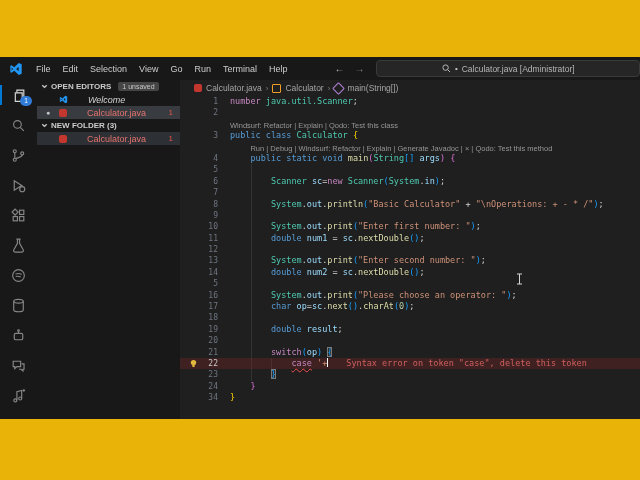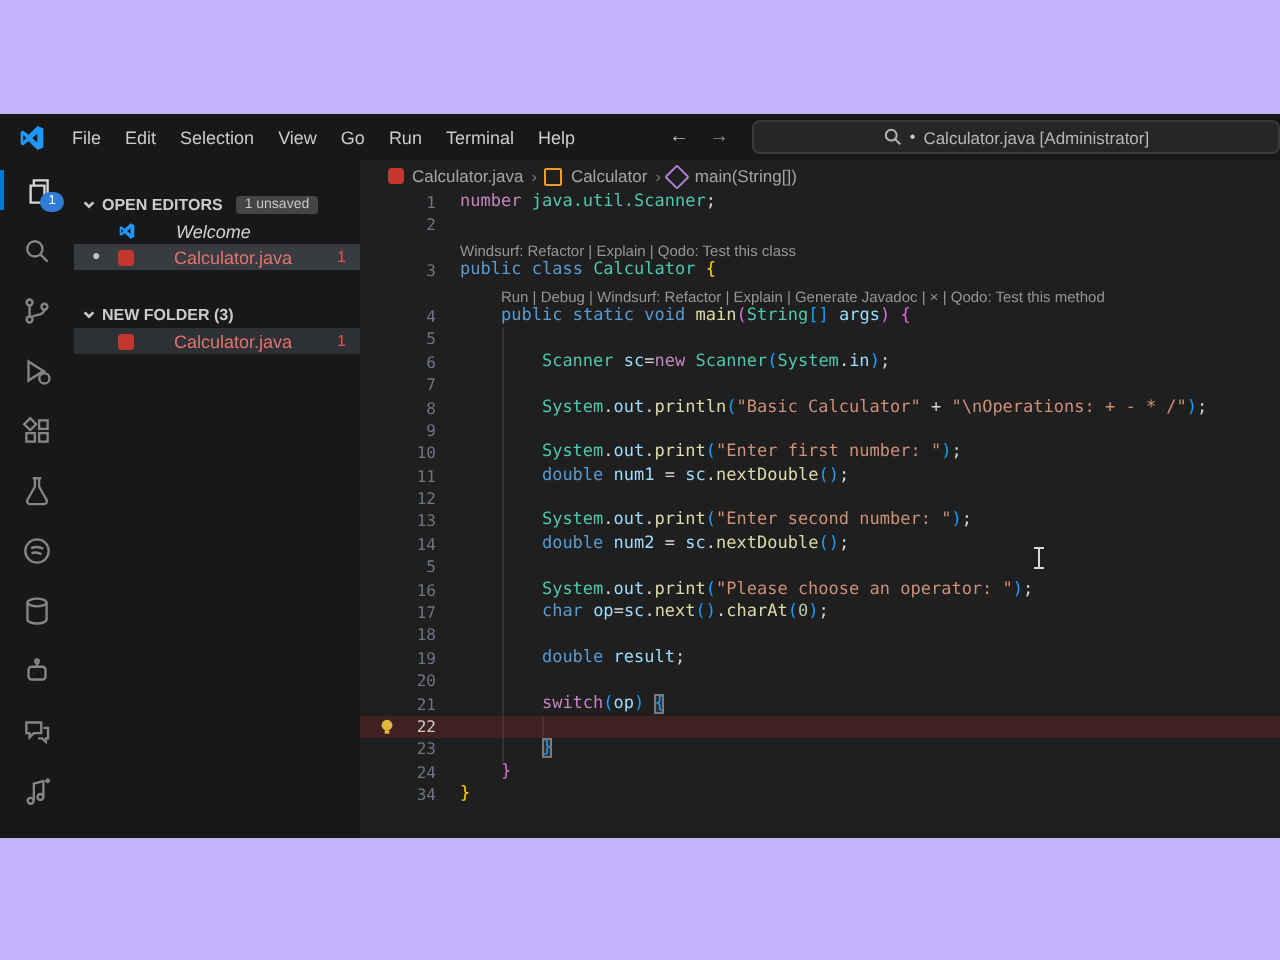--- a/index.html
+++ b/index.html
@@ -1,16 +1,16 @@
 <!DOCTYPE html>
 <html><head>
 <meta charset="utf-8">
 <style>
   html,body{margin:0;padding:0;background:#000;}
-  .stage{position:relative;width:640px;height:480px;background:#c4b5fd;overflow:hidden;
+  .stage{position:relative;width:640px;height:480px;background:#eab308;overflow:hidden;
          font-family:"Liberation Sans",sans-serif;-webkit-font-smoothing:antialiased;}
   .app{position:absolute;left:0;top:57px;width:640px;height:362px;background:#1f1f1f;}
 
   
   .titlebar{position:absolute;left:0;top:0;width:640px;height:23px;background:#181818;
             border-bottom:1px solid #2a2a2a;display:flex;align-items:center;}
   .vslogo{width:14px;height:14px;margin:0 8px 0 9px;flex:none;}
   .menubar{display:flex;gap:2px;}
   .menu-item{color:#cccccc;font-size:9px;padding:2px 5px;border-radius:3px;cursor:default;}
   .nav-arrows{margin-left:42px;display:flex;gap:10px;color:#bdbdbd;font-size:10px;}
@@ -27,21 +27,21 @@
   .ab-item.active svg{stroke:#d7d7d7;}
   .ab-item.active::before{content:'';position:absolute;left:0;top:5px;bottom:5px;width:2px;background:#0078d4;}
   .ab-badge{position:absolute;right:5px;bottom:4px;min-width:10px;height:10px;border-radius:5px;
             background:#2f7bd6;color:#fff;font-size:6.5px;line-height:10px;text-align:center;padding:0 1px;}
 
   
   .sidebar{position:absolute;left:37px;top:23px;width:143px;height:339px;background:#181818;color:#cccccc;}
   .sb-header{height:22px;display:flex;align-items:center;padding:0 8px 0 11px;}
   .sb-title{font-size:7.5px;color:#b8b8b8;letter-spacing:.4px;flex:1;}
   .sb-dots{color:#b8b8b8;font-size:9px;letter-spacing:1px;}
-  .sb-section{height:13px;display:flex;align-items:center;font-size:8px;font-weight:bold;color:#cccccc;padding-left:4px;gap:3px;margin-top:16px;}
+  .sb-section{height:13px;display:flex;align-items:center;font-size:8px;font-weight:bold;color:#cccccc;padding-left:4px;gap:3px;}
   .chev{width:7px;height:7px;flex:none;stroke:#cccccc;fill:none;stroke-width:1.5;}
   .sb-badge{background:#454545;color:#c8c8c8;font-size:7px;font-weight:normal;border-radius:2px;padding:1px 4px;margin-left:4px;}
   .sb-row{height:13px;display:flex;align-items:center;font-size:9px;padding-left:22px;gap:20px;position:relative;}
   .sb-row.sel1{background:#383b40;}
   .sb-row.sel2{background:#2d3034;}
   .sb-row .mod-dot{position:absolute;left:9px;color:#c4c4c4;font-size:7px;}
   .file-ico{width:8px;height:8px;background:#c4372e;border-radius:2px;flex:none;}
   .sb-row .err-count{position:absolute;right:7px;color:#e5534b;font-size:8px;}
   .sb-row.err-name{color:#e5736d;}
   .welcome{font-style:italic;color:#d2d2d2;}
@@ -259,21 +259,21 @@
           <div class="row"><span class="lnum">5</span><span class="codetxt"></span></div>
           <div class="row"><span class="lnum">16</span><span class="codetxt"><span class="tk-pl">        </span><span class="tk-cls">System</span><span class="tk-pl">.</span><span class="tk-var">out</span><span class="tk-pl">.</span><span class="tk-fn">print</span><span class="tk-b3">(</span><span class="tk-str">"Please choose an operator: "</span><span class="tk-b3">)</span><span class="tk-pl">;</span></span></div>
           <div class="row"><span class="lnum">17</span><span class="codetxt"><span class="tk-pl">        </span><span class="tk-kwb">char</span><span class="tk-pl"> </span><span class="tk-var">op</span><span class="tk-pl">=</span><span class="tk-var">sc</span><span class="tk-pl">.</span><span class="tk-fn">next</span><span class="tk-b3">()</span><span class="tk-pl">.</span><span class="tk-fn">charAt</span><span class="tk-b3">(</span><span class="tk-num">0</span><span class="tk-b3">)</span><span class="tk-pl">;</span></span></div>
           <div class="row"><span class="lnum">18</span><span class="codetxt"></span></div>
           <div class="row"><span class="lnum">19</span><span class="codetxt"><span class="tk-pl">        </span><span class="tk-kwb">double</span><span class="tk-pl"> </span><span class="tk-var">result</span><span class="tk-pl">;</span></span></div>
           <div class="row"><span class="lnum">20</span><span class="codetxt"></span></div>
           <div class="row"><span class="lnum">21</span><span class="codetxt"><span class="tk-pl">        </span><span class="tk-kwp">switch</span><span class="tk-b3">(</span><span class="tk-var">op</span><span class="tk-b3">)</span><span class="tk-pl"> </span><span class="tk-b3 tk-match">{</span></span></div>
           <div class="row errline"><span class="bulb"><svg viewBox="0 0 10 10">
                 <circle cx="5" cy="4" r="3" fill="#e2b73d"></circle>
                 <rect x="3.7" y="6.8" width="2.6" height="2" rx=".5" fill="#e2b73d"></rect>
-              </svg></span><span class="lnum active">22</span></div>
+              </svg></span><span class="lnum active">22</span><span class="codetxt"><span class="tk-pl">            </span><span class="tk-kwp tk-sq">case</span><span class="tk-pl"> </span><span class="tk-str">'+</span><span class="tk-cur"></span><span class="inline-err">Syntax error on token "case", delete this token</span></span></div>
           <div class="row"><span class="lnum">23</span><span class="codetxt"><span class="tk-pl">        </span><span class="tk-b3 tk-match">}</span></span></div>
           <div class="row"><span class="lnum">24</span><span class="codetxt"><span class="tk-pl">    </span><span class="tk-b2">}</span></span></div>
           <div class="row"><span class="lnum">34</span><span class="codetxt"><span class="tk-b1">}</span></span></div>
         </div>
     </div>
 
     <svg class="mouse-ibeam" viewBox="0 0 7 12">
       <path d="M1 1h5M1 11h5M3.5 1v10" stroke="#d6d6d6" stroke-width="1" fill="none"></path>
     </svg>
   </div>

